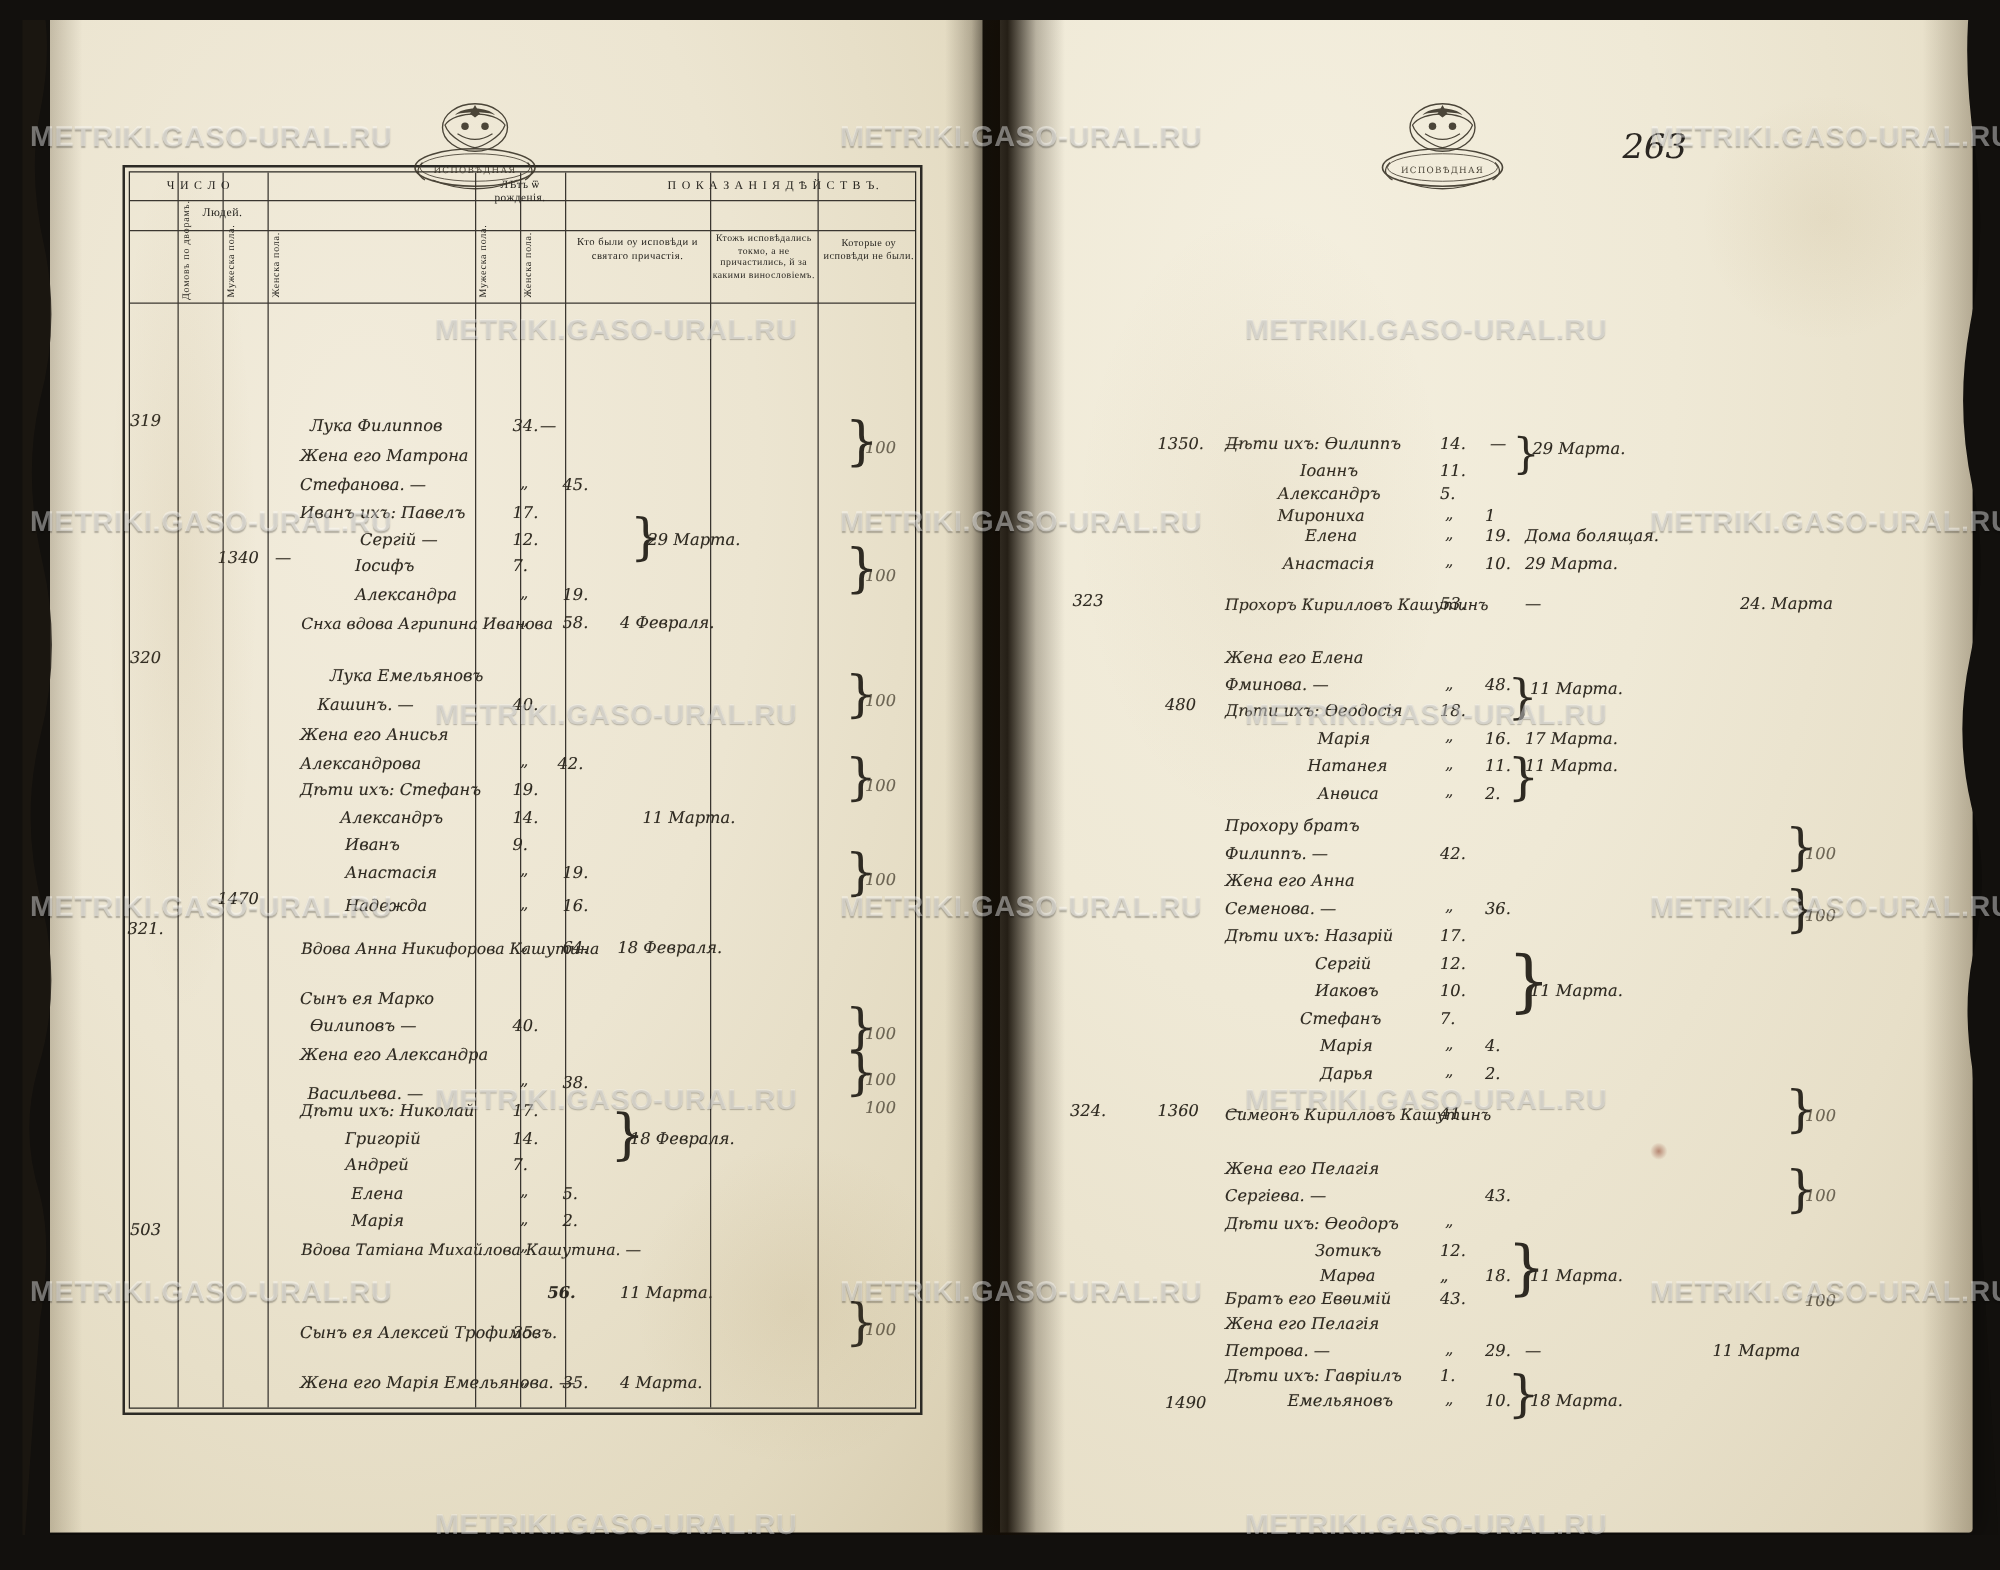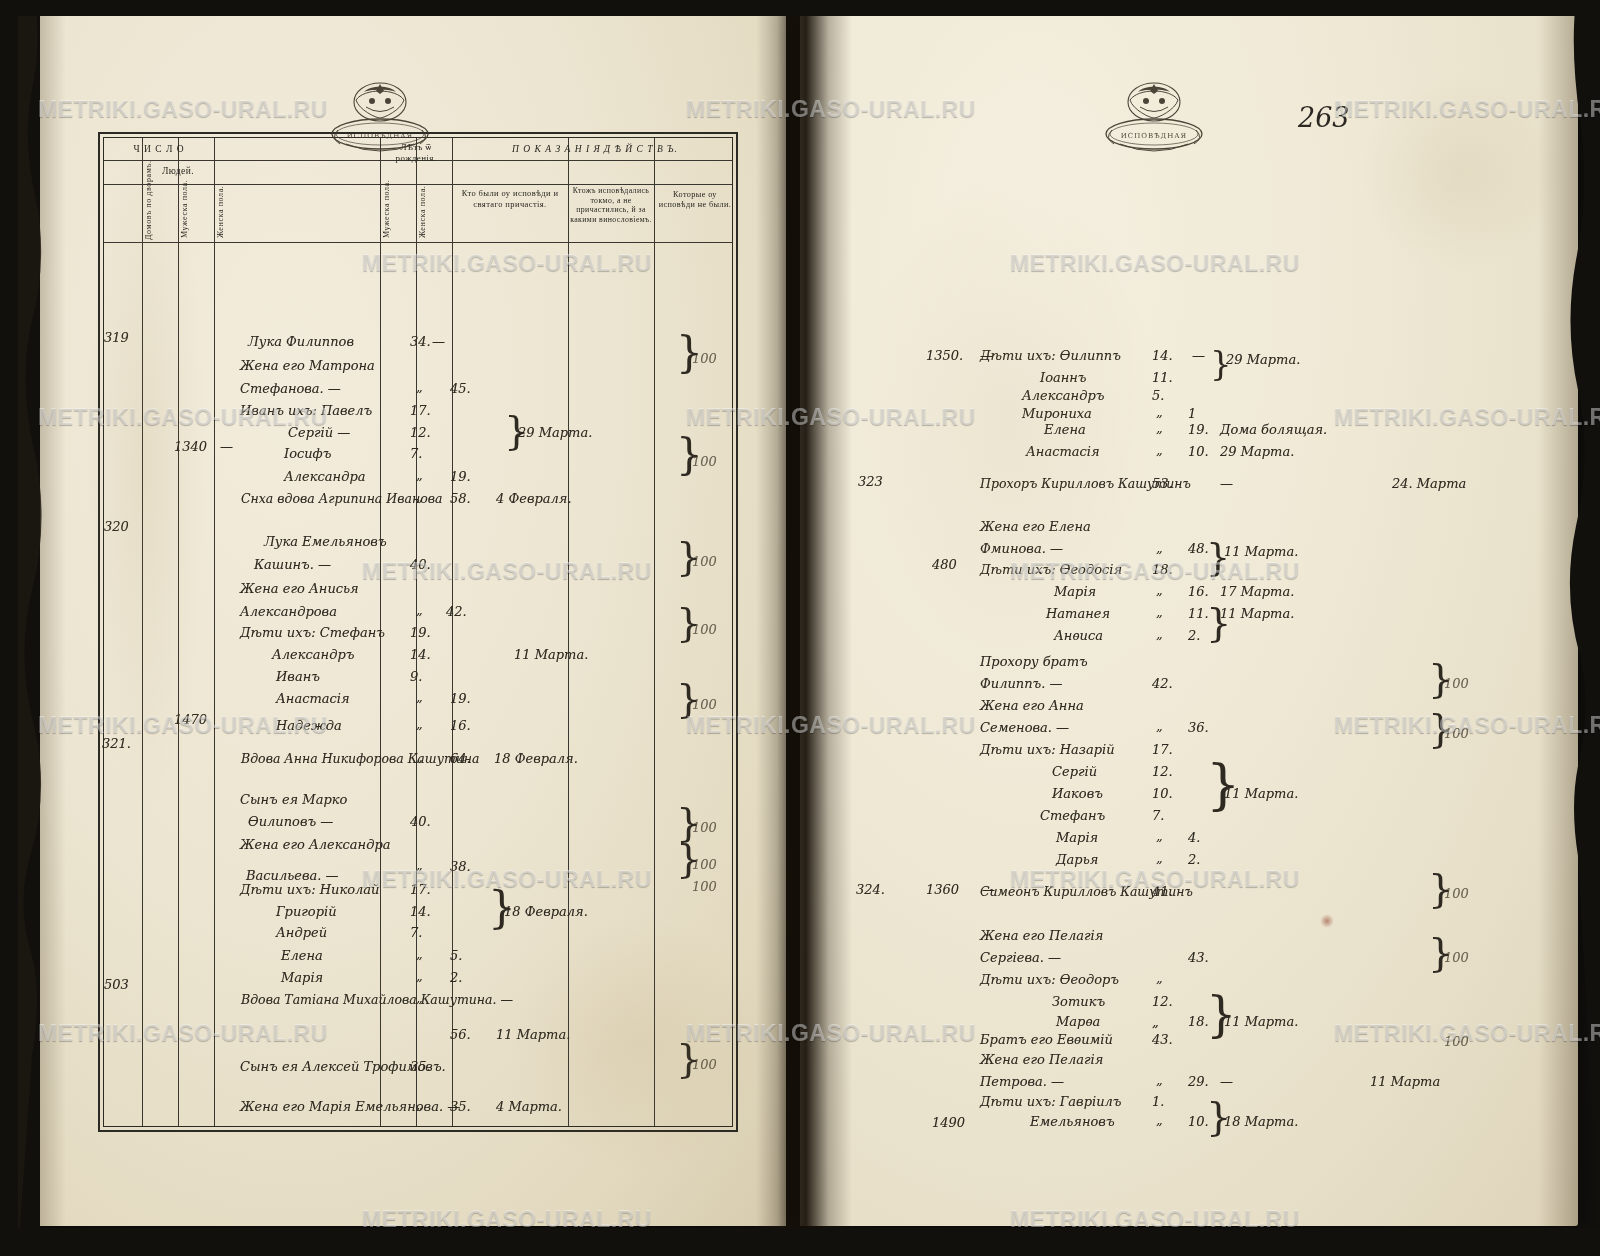--- a/index.html
+++ b/index.html
@@ -166,21 +166,20 @@
     position: absolute;
     z-index: 8;
     font-family: "Liberation Sans", sans-serif;
     font-weight: bold;
     font-size: 23px;
     letter-spacing: 0.5px;
     color: rgba(255,255,255,0.42);
     white-space: nowrap;
     pointer-events: none;
     text-shadow: 0 1px 1px rgba(0,0,0,0.25);
-    margin-left: 14px;
   }
   .stain {
     position: absolute;
     border-radius: 50%;
     pointer-events: none;
   }
 </style>
 </head>
 <body>
 
@@ -222,21 +221,21 @@
           <div class="vline" style="left:110px;"></div>
           <div class="vline" style="left:276px;"></div>
           <div class="vline" style="left:312px;"></div>
           <div class="vline" style="left:348px;"></div>
           <div class="vline" style="left:464px;"></div>
           <div class="vline" style="left:550px;"></div>
 
           <div class="hdr mid" style="left:0px; top:6px; width:110px;">Ч И С Л О</div>
           <div class="hdr" style="left:38px; top:28px; width:72px; font-size:9.5px;">Людей.</div>
           <div class="hdr" style="left:276px; top:4px; width:72px; font-size:9px; line-height:1.2;">ЛѢтъ ѿ рожденія.</div>
-          <div class="hdr mid" style="left:348px; top:6px; width:286px;font-style:italic;">П О К А З А Н І Я   Д Ѣ Й С Т В Ъ.</div>
+          <div class="hdr mid" style="left:348px; top:6px; width:334px;">П О К А З А Н І Я   Д Ѣ Й С Т В Ъ.</div>
 
           <div class="vert" style="left:40px; top:50px; height:52px; width:34px;">Домовъ по дворамъ.</div>
           <div class="vert" style="left:76px; top:52px; height:48px; width:34px;">Мужеска пола.</div>
           <div class="vert" style="left:112px; top:52px; height:48px; width:34px;">Женска пола.</div>
           <div class="vert" style="left:278px; top:52px; height:48px; width:34px;">Мужеска пола.</div>
           <div class="vert" style="left:314px; top:52px; height:48px; width:34px;">Женска пола.</div>
 
           <div class="hdr" style="left:350px; top:50px; width:112px; font-size:8.5px; line-height:1.25;">Кто были оу исповѣди и святаго причастія.</div>
           <div class="hdr" style="left:466px; top:48px; width:82px; font-size:7.8px; line-height:1.22;">Ктожъ исповѣдались токмо, а не причастились, й за какими винословіемъ.</div>
           <div class="hdr" style="left:552px; top:52px; width:78px; font-size:8.2px; line-height:1.25;">Которые оу исповѣди не были.</div>
@@ -316,21 +315,21 @@
       <div class="hw num" style="left:424px; top:367px;">45.</div>
       <div class="hw num" style="left:424px; top:455px;">19.</div>
       <div class="hw num" style="left:424px; top:477px;">58.</div>
       <div class="hw num" style="left:420px; top:590px;">42.</div>
       <div class="hw num" style="left:424px; top:677px;">19.</div>
       <div class="hw num" style="left:424px; top:704px;">16.</div>
       <div class="hw num" style="left:424px; top:737px;">64.</div>
       <div class="hw num" style="left:424px; top:845px;">38.</div>
       <div class="hw num" style="left:424px; top:934px;">5.</div>
       <div class="hw num" style="left:424px; top:956px;">2.</div>
-      <div class="hw num" style="left:424px; top:1013px;">56.</div>
+      <div class="hw num" style="left:412px; top:1013px;font-weight:bold;">56.</div>
       <div class="hw num" style="left:424px; top:1085px;">35.</div>
 
       <div class="hw" style="left:492px; top:411px;">29 Марта.</div>
       <div class="brace" style="left:478px; top:396px; font-size:40px;">}</div>
       <div class="hw" style="left:470px; top:477px;">4 Февраля.</div>
       <div class="hw" style="left:488px; top:633px;">11 Марта.</div>
       <div class="hw" style="left:468px; top:737px;">18 Февраля.</div>
       <div class="hw" style="left:478px; top:890px;">18 Февраля.</div>
       <div class="brace" style="left:462px; top:872px; font-size:44px;">}</div>
       <div class="hw" style="left:470px; top:1013px;">11 Марта.</div>

